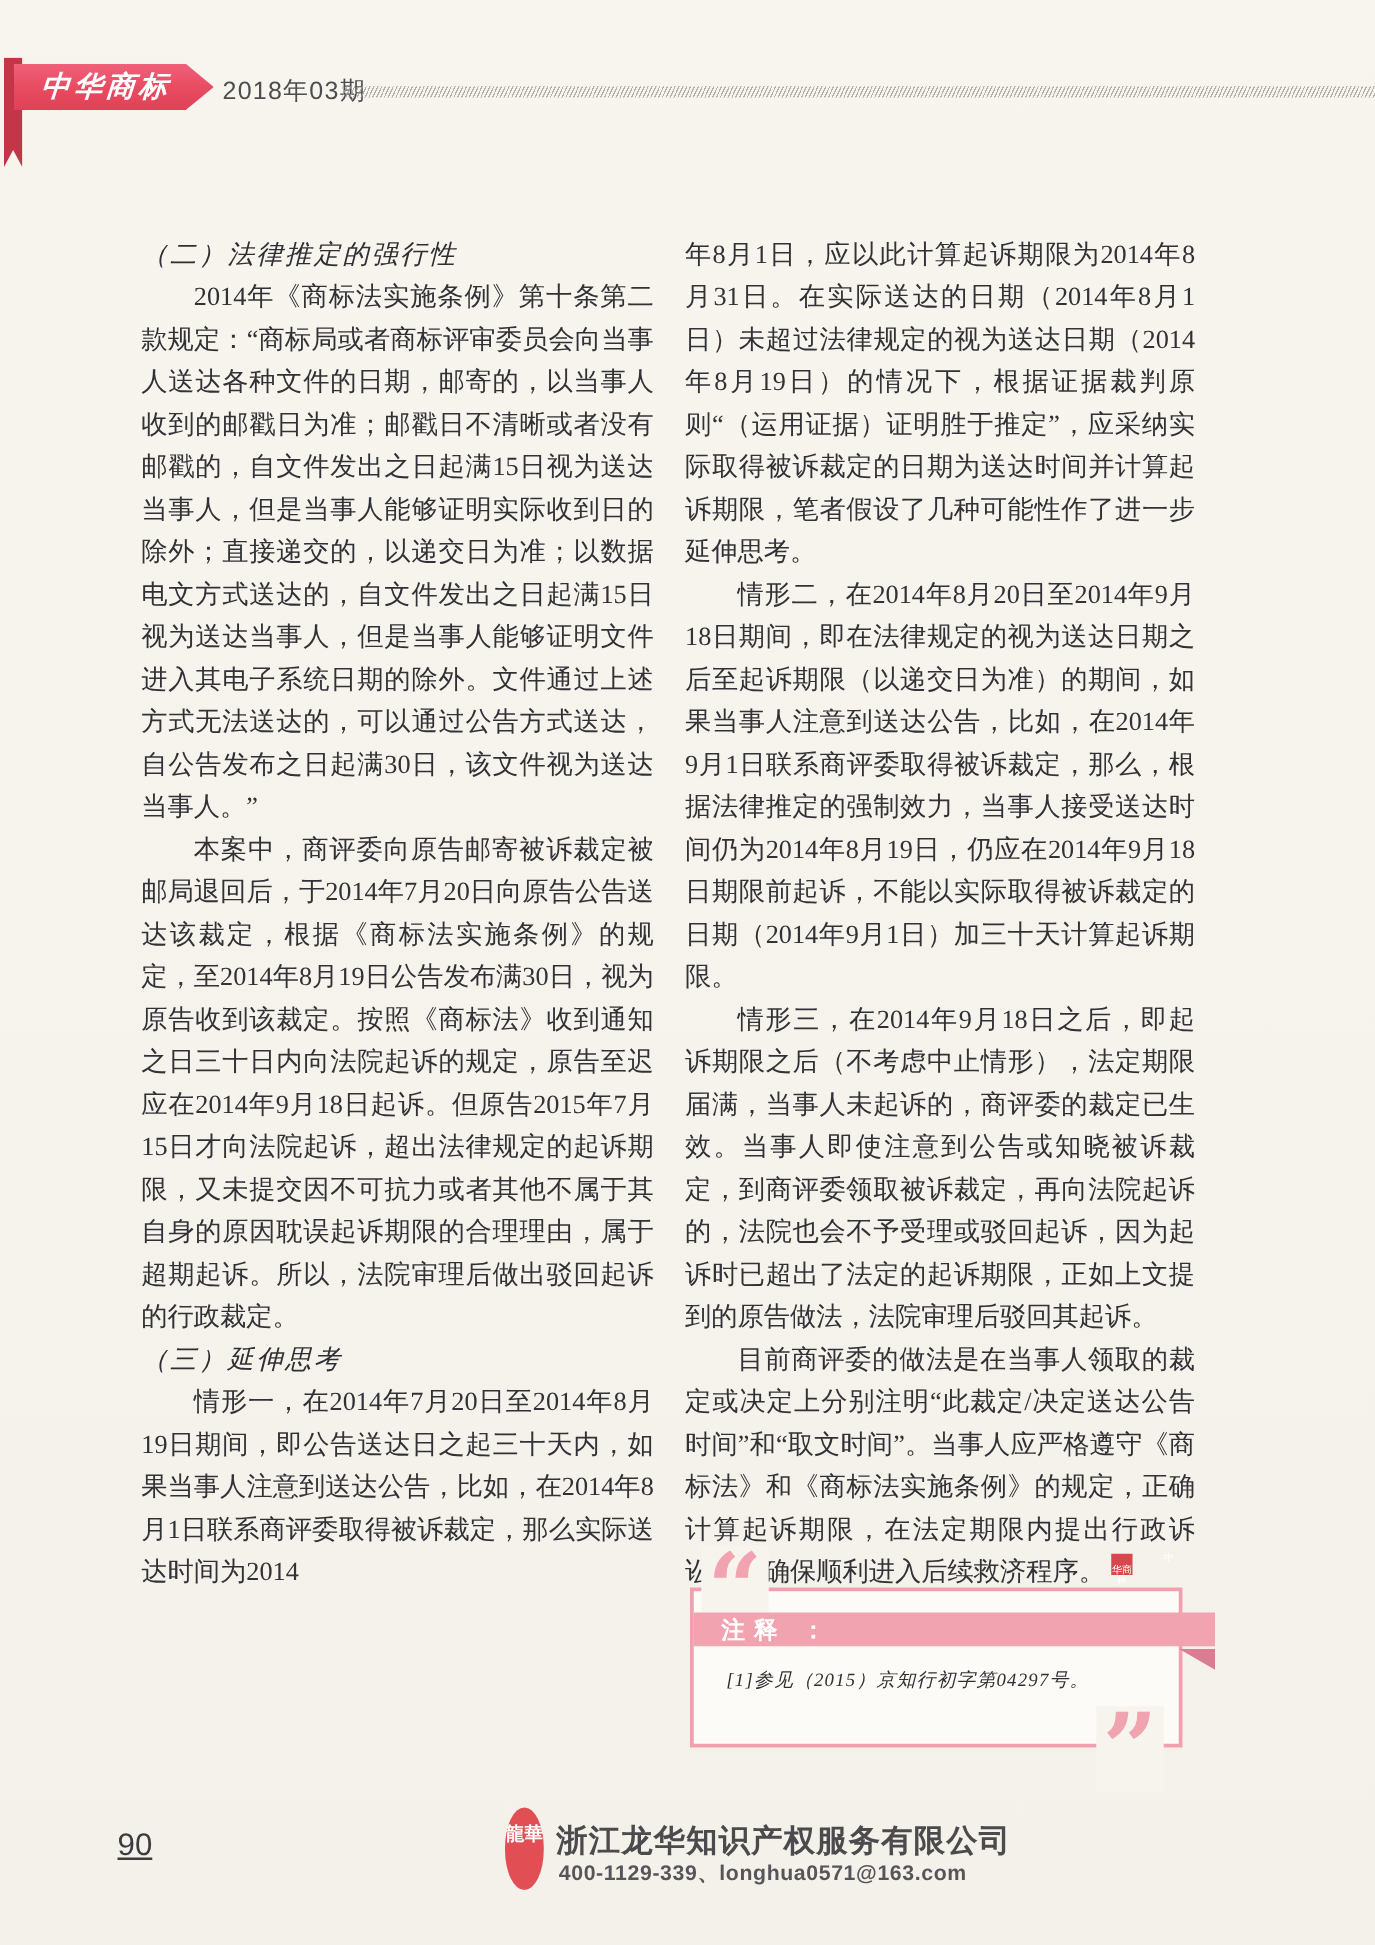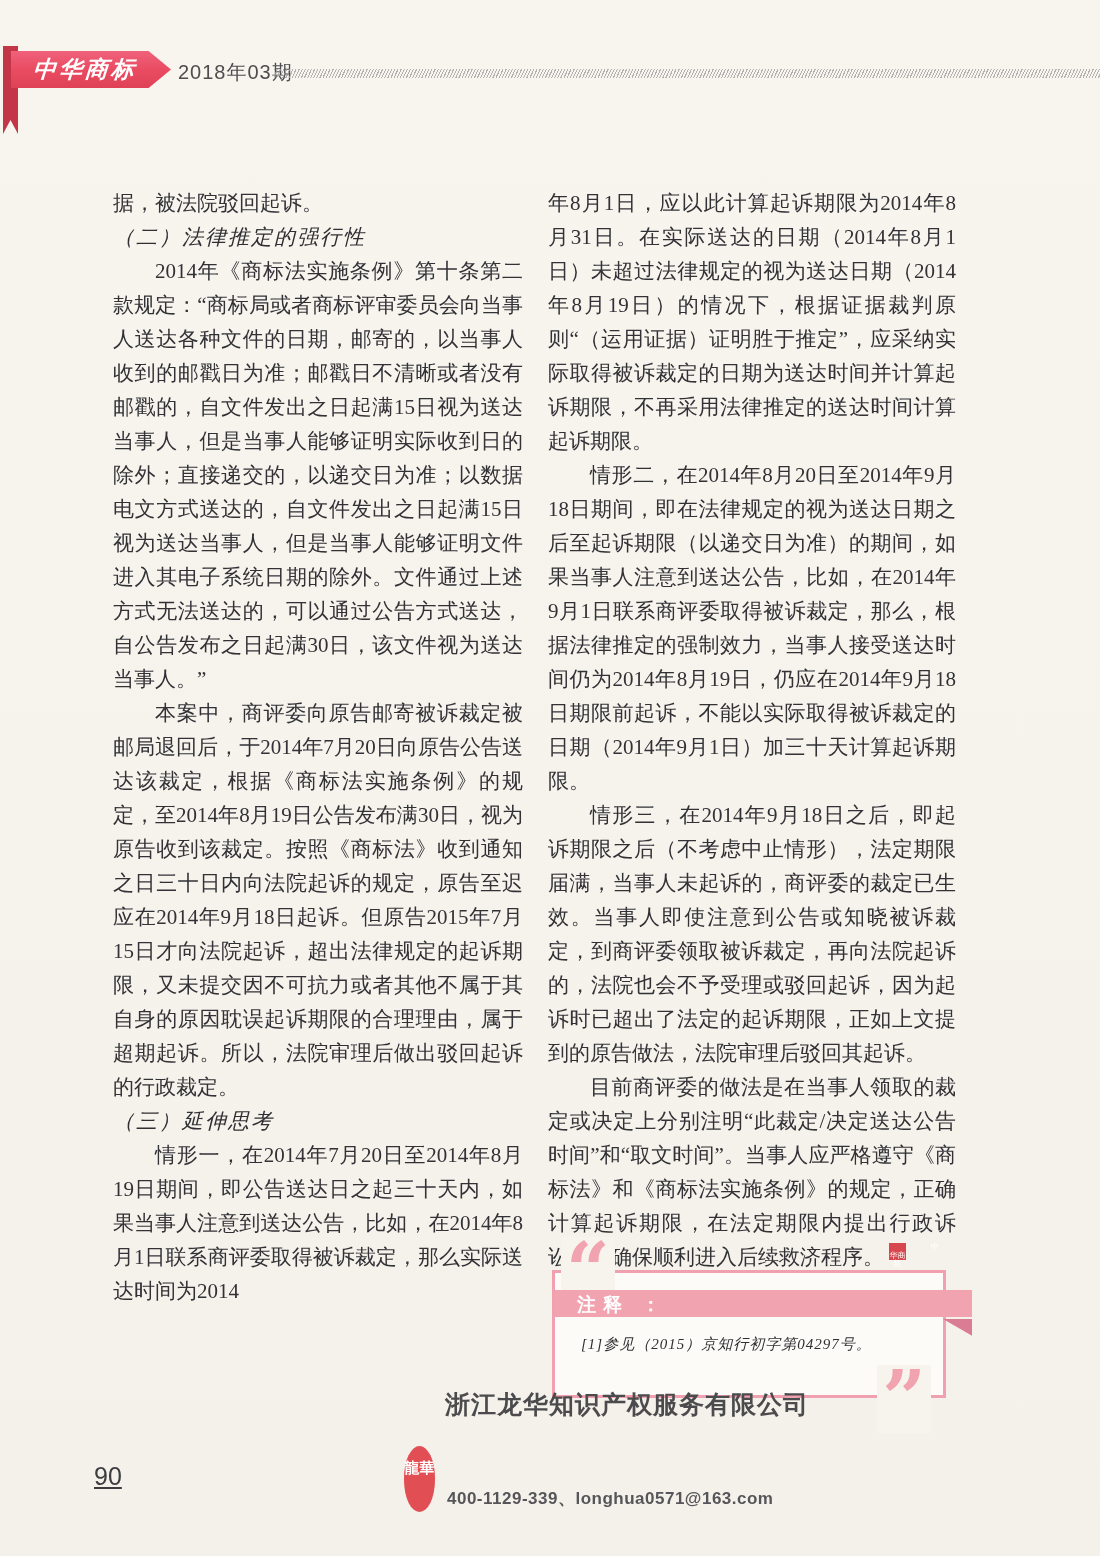--- a/index.html
+++ b/index.html
@@ -54,48 +54,47 @@
   .quote-open{left:6px;top:-36px;}
   .quote-close{right:12px;bottom:-38px;}
 
   
   .page-num{position:absolute;left:94px;top:1462px;font-size:25px;color:#3c3c40;
        font-family:"Liberation Sans", sans-serif;text-decoration:underline;}
   .company-seal{position:absolute;left:404px;top:1446px;width:31px;height:66px;
        background:#e14f55;border-radius:16px / 33px;color:#fff;font-size:15px;
        line-height:17px;text-align:center;word-break:break-all;box-sizing:border-box;
        padding:14px 0 0 0;letter-spacing:0;font-weight:bold;}
-  .company-name{position:absolute;left:445px;top:1388px;font-size:25px;font-weight:bold;
+  .company-name{position:absolute;left:445px;top:1456px;font-size:25px;font-weight:bold;
        color:#4b4b4d;letter-spacing:1px;font-family:"Liberation Sans", sans-serif;}
   .company-contact{position:absolute;left:447px;top:1487px;font-size:17px;font-weight:bold;
        color:#56565a;letter-spacing:.5px;font-family:"Liberation Sans", sans-serif;}
 </style>
 </head>
 <body>
 
 <div class="page">
 
   <div class="ribbon-tail"></div>
   <div class="ribbon">
     <span class="ribbon-title">中华商标</span>
   </div>
   <div class="issue">2018年03期</div>
   <div class="hatch"></div>
 
   <div class="col col-left">
-    <p>据，被法院驳回起诉。</p>
     <p class="heading">（二）法律推定的强行性</p>
     <p class="indent">2014年《商标法实施条例》第十条第二款规定：“商标局或者商标评审委员会向当事人送达各种文件的日期，邮寄的，以当事人收到的邮戳日为准；邮戳日不清晰或者没有邮戳的，自文件发出之日起满15日视为送达当事人，但是当事人能够证明实际收到日的除外；直接递交的，以递交日为准；以数据电文方式送达的，自文件发出之日起满15日视为送达当事人，但是当事人能够证明文件进入其电子系统日期的除外。文件通过上述方式无法送达的，可以通过公告方式送达，自公告发布之日起满30日，该文件视为送达当事人。”</p>
     <p class="indent">本案中，商评委向原告邮寄被诉裁定被邮局退回后，于2014年7月20日向原告公告送达该裁定，根据《商标法实施条例》的规定，至2014年8月19日公告发布满30日，视为原告收到该裁定。按照《商标法》收到通知之日三十日内向法院起诉的规定，原告至迟应在2014年9月18日起诉。但原告2015年7月15日才向法院起诉，超出法律规定的起诉期限，又未提交因不可抗力或者其他不属于其自身的原因耽误起诉期限的合理理由，属于超期起诉。所以，法院审理后做出驳回起诉的行政裁定。</p>
     <p class="heading">（三）延伸思考</p>
     <p class="indent">情形一，在2014年7月20日至2014年8月19日期间，即公告送达日之起三十天内，如果当事人注意到送达公告，比如，在2014年8月1日联系商评委取得被诉裁定，那么实际送达时间为2014</p>
   </div>
 
   <div class="col col-right">
-    <p>年8月1日，应以此计算起诉期限为2014年8月31日。在实际送达的日期（2014年8月1日）未超过法律规定的视为送达日期（2014年8月19日）的情况下，根据证据裁判原则“（运用证据）证明胜于推定”，应采纳实际取得被诉裁定的日期为送达时间并计算起诉期限，不再采用法律推定的送达时间计算起诉期限。</p>
+    <p>年8月1日，应以此计算起诉期限为2014年8月31日。在实际送达的日期（2014年8月1日）未超过法律规定的视为送达日期（2014年8月19日）的情况下，根据证据裁判原则“（运用证据）证明胜于推定”，应采纳实际取得被诉裁定的日期为送达时间并计算起诉期限，笔者假设了几种可能性作了进一步延伸思考。</p>
     <p class="indent">情形二，在2014年8月20日至2014年9月18日期间，即在法律规定的视为送达日期之后至起诉期限（以递交日为准）的期间，如果当事人注意到送达公告，比如，在2014年9月1日联系商评委取得被诉裁定，那么，根据法律推定的强制效力，当事人接受送达时间仍为2014年8月19日，仍应在2014年9月18日期限前起诉，不能以实际取得被诉裁定的日期（2014年9月1日）加三十天计算起诉期限。</p>
     <p class="indent">情形三，在2014年9月18日之后，即起诉期限之后（不考虑中止情形），法定期限届满，当事人未起诉的，商评委的裁定已生效。当事人即使注意到公告或知晓被诉裁定，到商评委领取被诉裁定，再向法院起诉的，法院也会不予受理或驳回起诉，因为起诉时已超出了法定的起诉期限，正如上文提到的原告做法，法院审理后驳回其起诉。</p>
     <p class="indent"><span>目前商评委的做法是在当事人领取的裁定或决定上分别注明“此裁定/决定送达公告时间”和“取文时间”。当事人应严格遵守《商标法》和《商标法实施条例》的规定，正确计算起诉期限，在法定期限内提出行政诉讼，以确保顺利进入后续救济程序。</span><span class="end-seal">中华商标</span></p>
     <p class="author">作者单位：北京市集佳律师事务所</p>
   </div>
 
   <div class="notes-box">
     <span class="quote quote-open">“</span>
     <div class="note-strip">
       <div class="note-strip-label">注释 ：</div>

